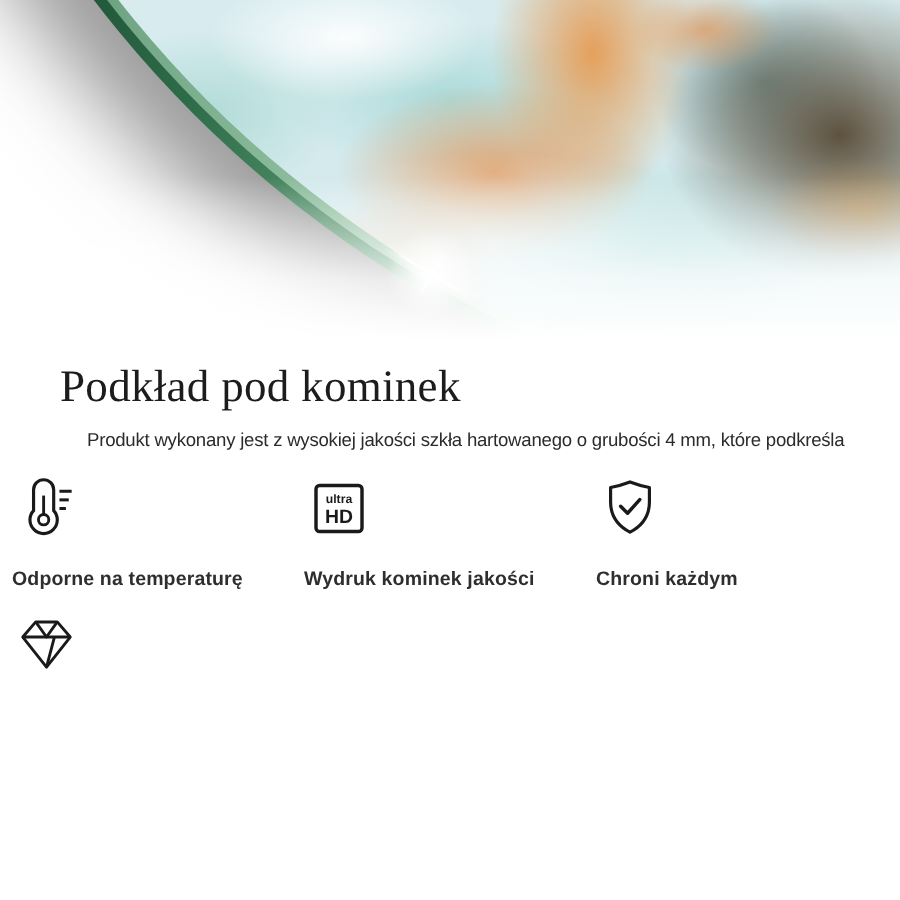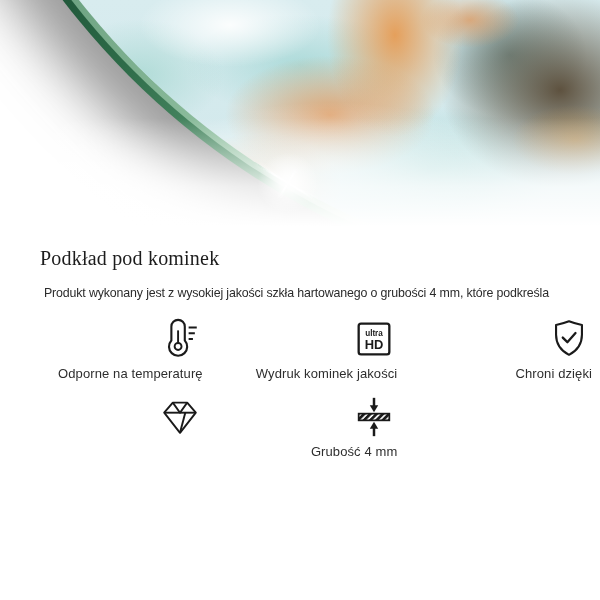--- a/index.html
+++ b/index.html
@@ -60,37 +60,37 @@
     background:linear-gradient(90deg, rgba(255,255,255,0), #fff 28%, #fff 72%, rgba(255,255,255,0));
     box-shadow:0 0 5px rgba(255,255,255,.95);
   }
   .sparkle .ray1 { left:2px; width:70px; transform:rotate(31deg); }
   .sparkle .ray2 { left:20px; width:34px; transform:rotate(121deg); }
 
   
   .title {
     margin:0; padding:4px 40px 0;
     font-family:"Liberation Serif","DejaVu Serif",serif;
-    font-weight:400; font-size:20px; line-height:36px;
+    font-weight:400; font-size:30px; line-height:36px;
     color:#1c1c1c; letter-spacing:.2px;
   }
   .desc {
-    margin:4px 0 0 44px;
+    margin:4px 0 0 58px;
     font-size:12.4px; line-height:27px; letter-spacing:-.15px;
     color:#2b2b2b; white-space:nowrap;
   }
 
   
   .features {
     display:grid; grid-template-columns:repeat(3,1fr);
     row-gap:13px; margin:9px 8px 0;
   }
-  .feature { display:flex; flex-direction:column; align-items:flex-end; }
+  .feature { display:flex; flex-direction:column; align-items:flex-start; }
   .feature svg { width:46px; height:46px; display:block; }
-  .feature-label { margin-top:4px; font-size:13px; color:#2e2e2e; letter-spacing:.1px; }
+  .feature-label { margin-top:16px; font-size:13px; color:#2e2e2e; letter-spacing:.1px;font-weight:bold; }
 </style>
 </head>
 <body>
 
 <div class="page">
 
   <div class="hero">
     <div class="glass-shadow"></div>
     <div class="glass-edge"></div>
     <div class="glass-bevel"></div>
@@ -131,45 +131,30 @@
         <text x="24" y="34" font-size="13.5" font-weight="700" text-anchor="middle" fill="#1a1a1a" stroke="none" font-family="Liberation Sans, sans-serif">HD</text>
       </svg>
       <div class="feature-label">Wydruk kominek jakości</div>
     </div>
 
     <div class="feature">
       <svg viewBox="0 0 48 48" fill="none" stroke="#1a1a1a">
         <path d="M24 5.5 C28.5 7.2 33.5 8.6 37.5 9.4 V19.5 C37.5 29.8 31.8 36.4 24 40.5 C16.2 36.4 10.5 29.8 10.5 19.5 V9.4 C14.5 8.6 19.5 7.2 24 5.5 Z" stroke-width="2.2" stroke-linejoin="round"></path>
         <polyline points="17.5,22.5 22.3,27.3 30.8,17.8" stroke-width="2.4" stroke-linecap="round" stroke-linejoin="round"></polyline>
       </svg>
-      <div class="feature-label">Chroni dzięki</div>
+      <div class="feature-label">Chroni każdym</div>
     </div>
 
     <div class="feature">
       <svg viewBox="0 0 48 48" fill="none" stroke="#1a1a1a">
         <g stroke-width="2" stroke-linejoin="round">
           <path d="M7.5 19.5 L16.5 9 H31.5 L40.5 19.5 L24 40.5 Z"></path>
           <line x1="7.5" y1="19.5" x2="40.5" y2="19.5"></line>
           <polyline points="16.5,9 24,19.5 31.5,9"></polyline>
           <line x1="24" y1="40.5" x2="29.5" y2="19.5"></line>
         </g>
       </svg>
     </div>
 
 
-    <div class="feature">
-      <svg viewBox="0 0 48 48" fill="none" stroke="#1a1a1a">
-        <defs>
-          <pattern id="hatch" width="4.6" height="4.6" patternUnits="userSpaceOnUse" patternTransform="rotate(45 0 0)">
-            <rect x="0" y="0" width="2.4" height="4.6" fill="#1a1a1a"></rect>
-          </pattern>
-        </defs>
-        <rect x="8" y="20.5" width="32" height="7" fill="url(#hatch)" stroke-width="1.8"></rect>
-        <line x1="24" y1="4" x2="24" y2="12.5" stroke-width="2.6"></line>
-        <polygon points="24,19 19.6,11.8 28.4,11.8" fill="#1a1a1a" stroke="none"></polygon>
-        <line x1="24" y1="44" x2="24" y2="35.5" stroke-width="2.6"></line>
-        <polygon points="24,29 19.6,36.2 28.4,36.2" fill="#1a1a1a" stroke="none"></polygon>
-      </svg>
-      <div class="feature-label">Grubość 4 mm</div>
-    </div>
 
   </div>
 </div>
 
 </body></html>

